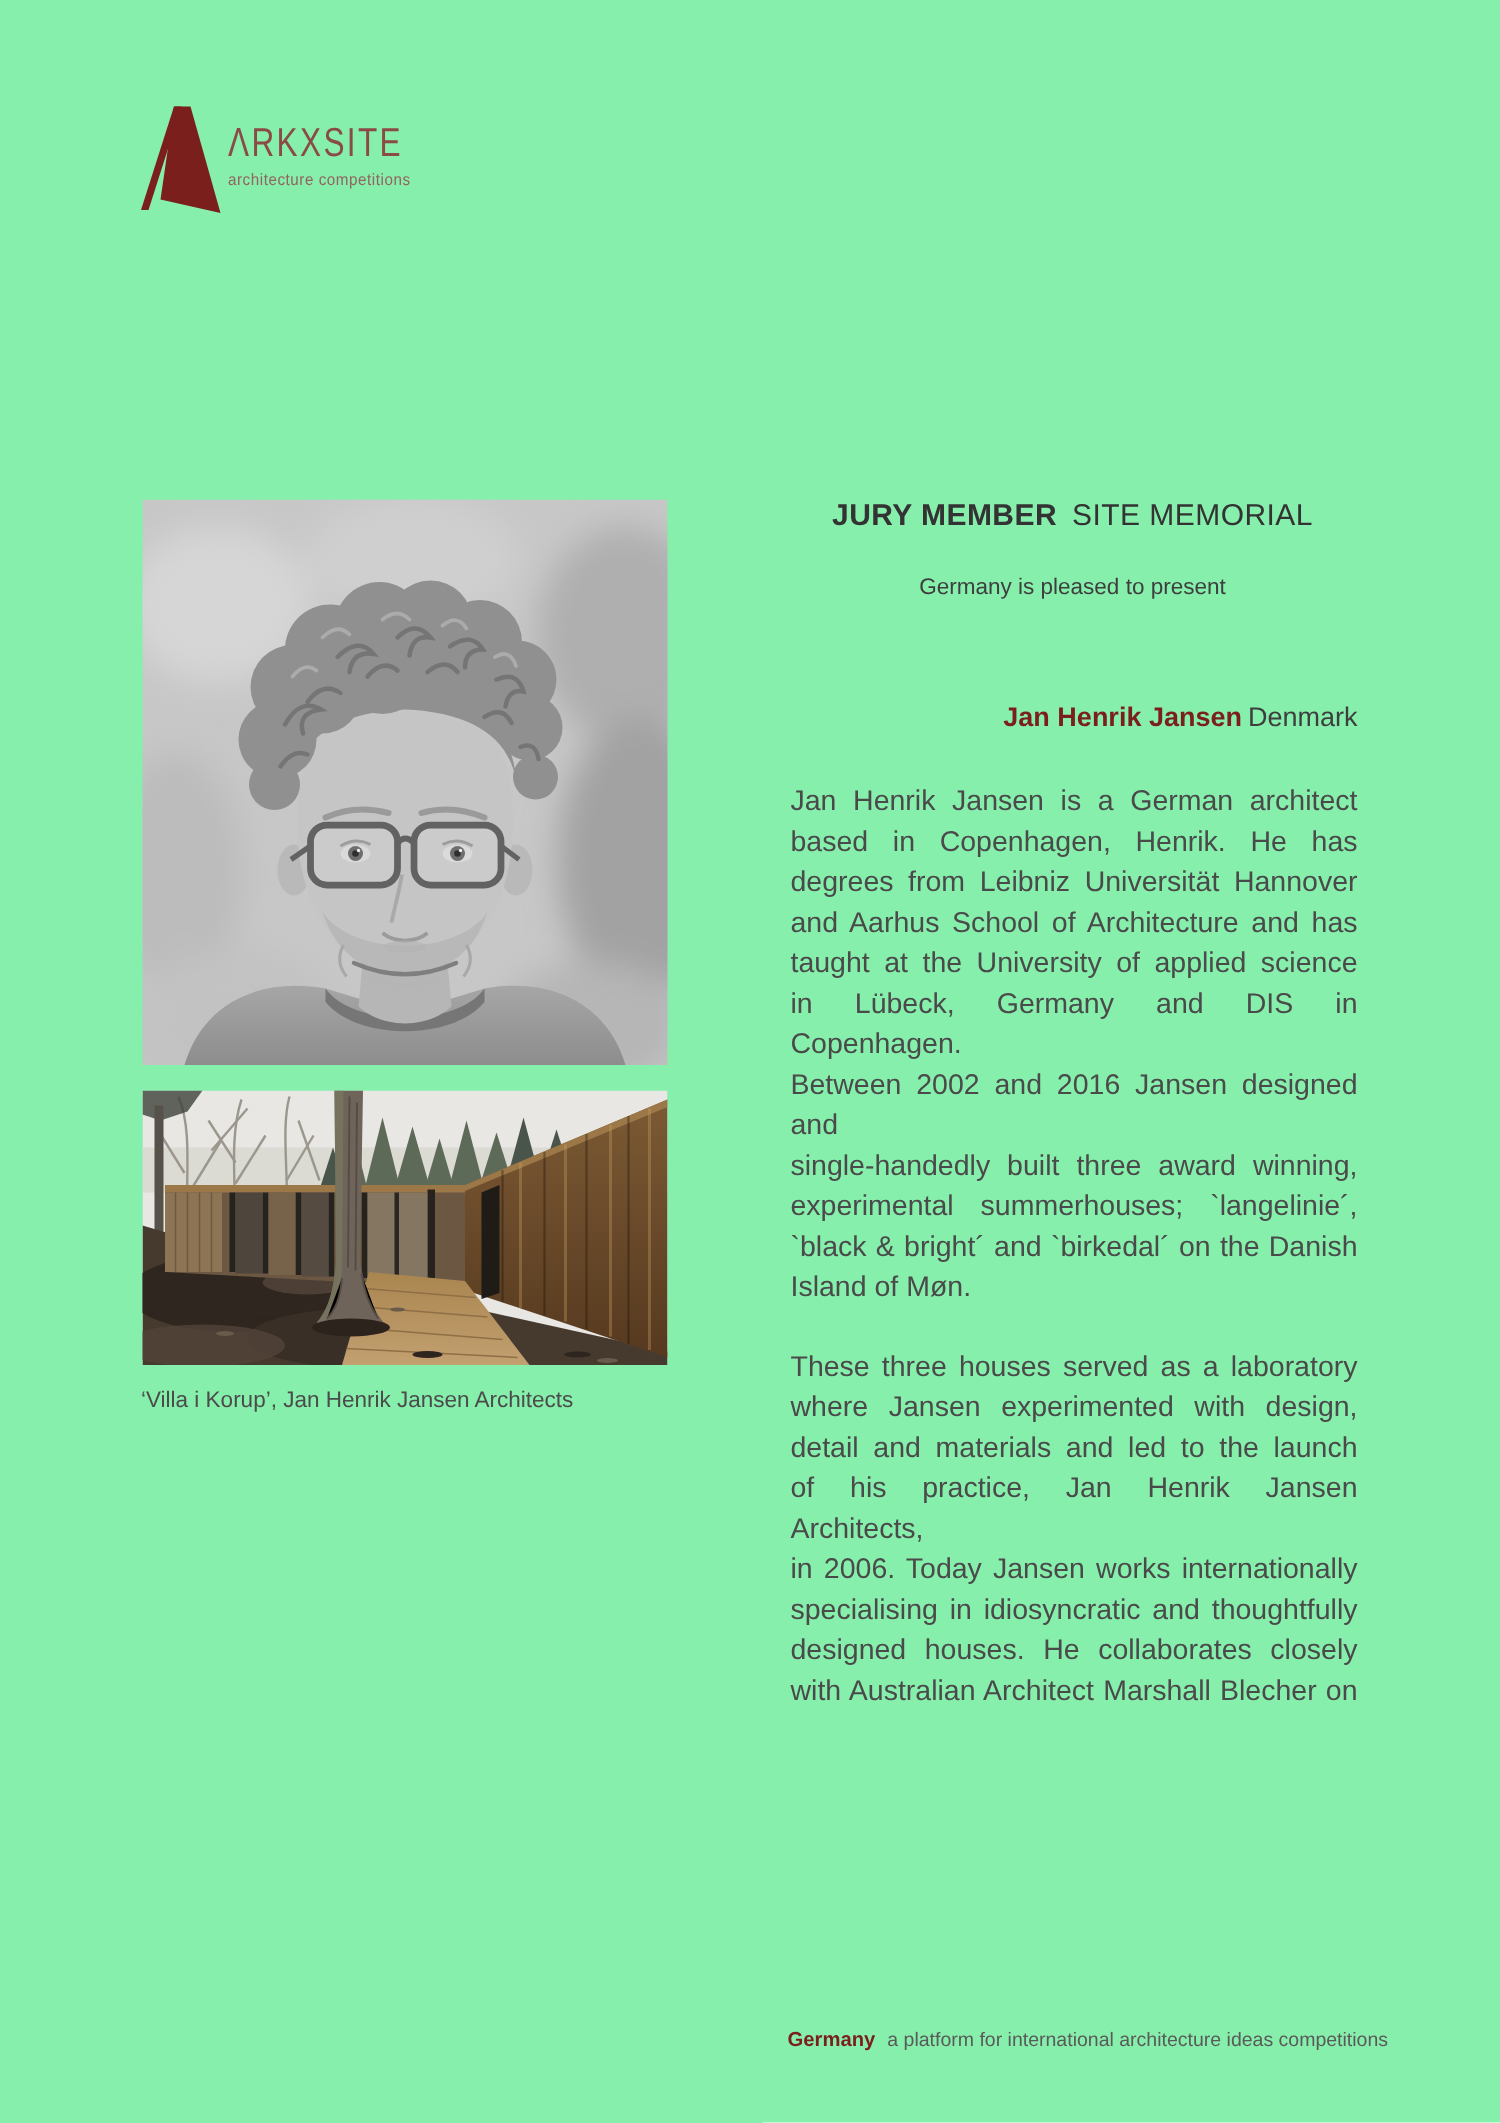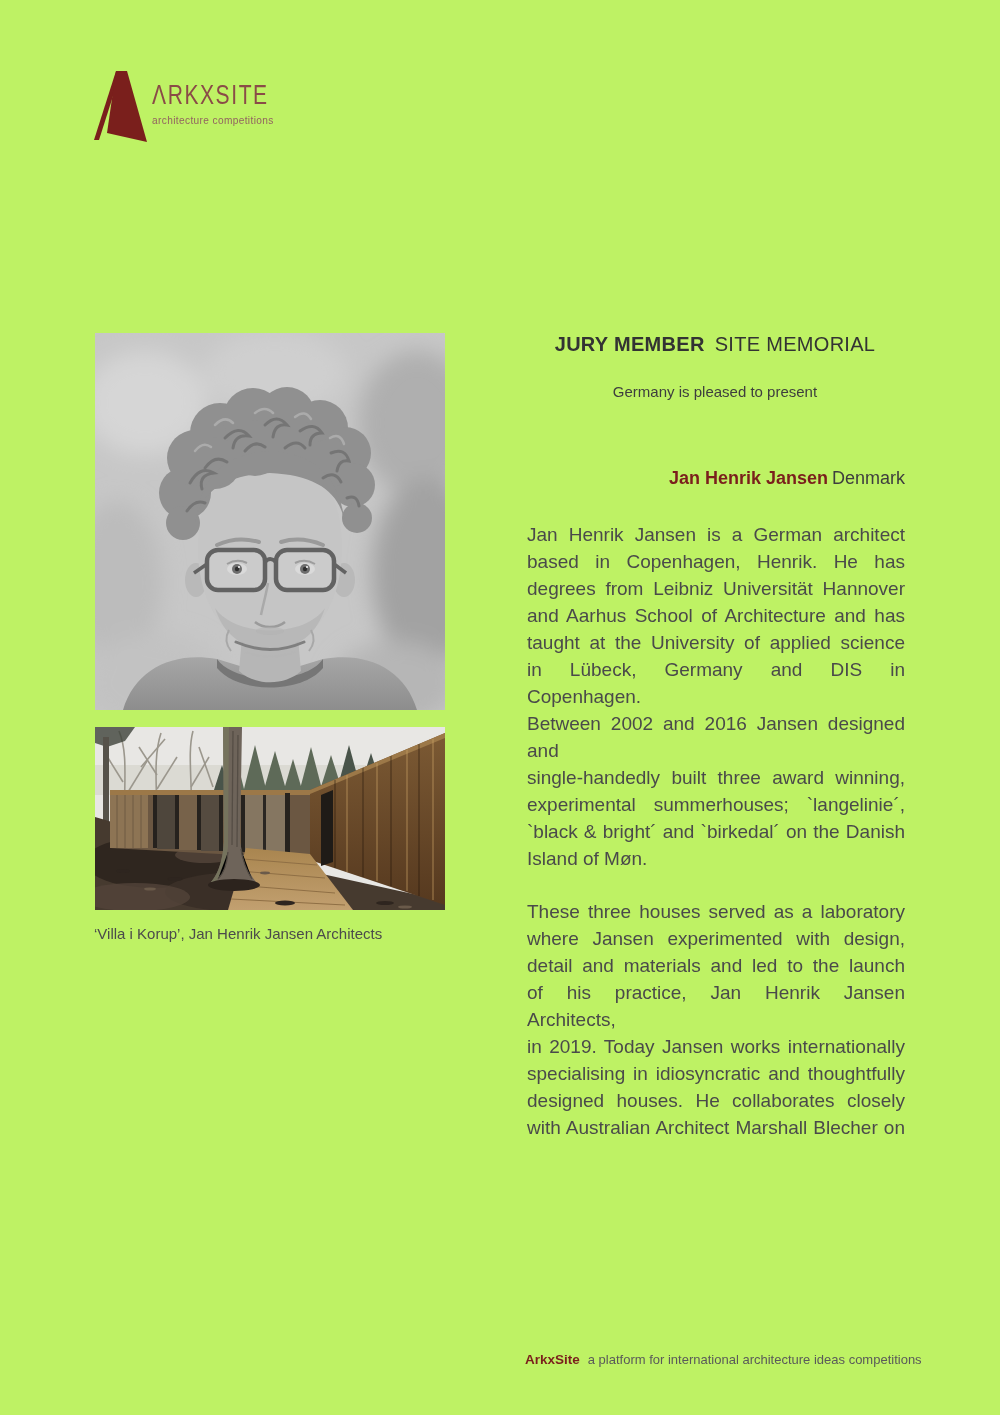--- a/index.html
+++ b/index.html
@@ -1,17 +1,17 @@
 <!DOCTYPE html>
 <html><head>
 <meta charset="utf-8">
 <style>
   html,body { margin:0; padding:0; background:#ffffff; }
   .page {
-    position:relative; width:1000px; height:1415px; background:#bef264;
+    position:relative; width:1000px; height:1415px; background:#86efac;
     font-family:"Liberation Sans", sans-serif; overflow:hidden;
   }
   
   .logo-mark { position:absolute; left:90px; top:66px; width:60px; height:82px; }
   .logo-textblock { position:absolute; left:152px; top:80px; }
   .logo-name {
     font-size:27px; font-weight:400; letter-spacing:2px; color:#8a4b47;
     transform:scaleX(.78); transform-origin:left top; white-space:nowrap;
   }
   .logo-tagline {
@@ -301,24 +301,24 @@
       <div class="bio-line">single-handedly built three award winning,</div>
       <div class="bio-line">experimental summerhouses; `langelinie´,</div>
       <div class="bio-line">`black &amp; bright´ and `birkedal´ on the Danish</div>
       <div class="bio-line last">Island of Møn.</div>
     </div>
     <div class="para2">
       <div class="bio-line">These three houses served as a laboratory</div>
       <div class="bio-line">where Jansen experimented with design,</div>
       <div class="bio-line">detail and materials and led to the launch</div>
       <div class="bio-line">of his practice, Jan Henrik Jansen Architects,</div>
-      <div class="bio-line">in 2019. Today Jansen works internationally</div>
+      <div class="bio-line">in 2006. Today Jansen works internationally</div>
       <div class="bio-line">specialising in idiosyncratic and thoughtfully</div>
       <div class="bio-line">designed houses.  He collaborates closely</div>
       <div class="bio-line">with Australian Architect Marshall Blecher on</div>
     </div>
   </div>
 
   <div class="footer">
-    <span class="brand">ArkxSite</span><span class="tagline">a platform for international architecture ideas competitions</span>
+    <span class="brand">Germany</span><span class="tagline">a platform for international architecture ideas competitions</span>
   </div>
 
 </div>
 
 </body></html>

